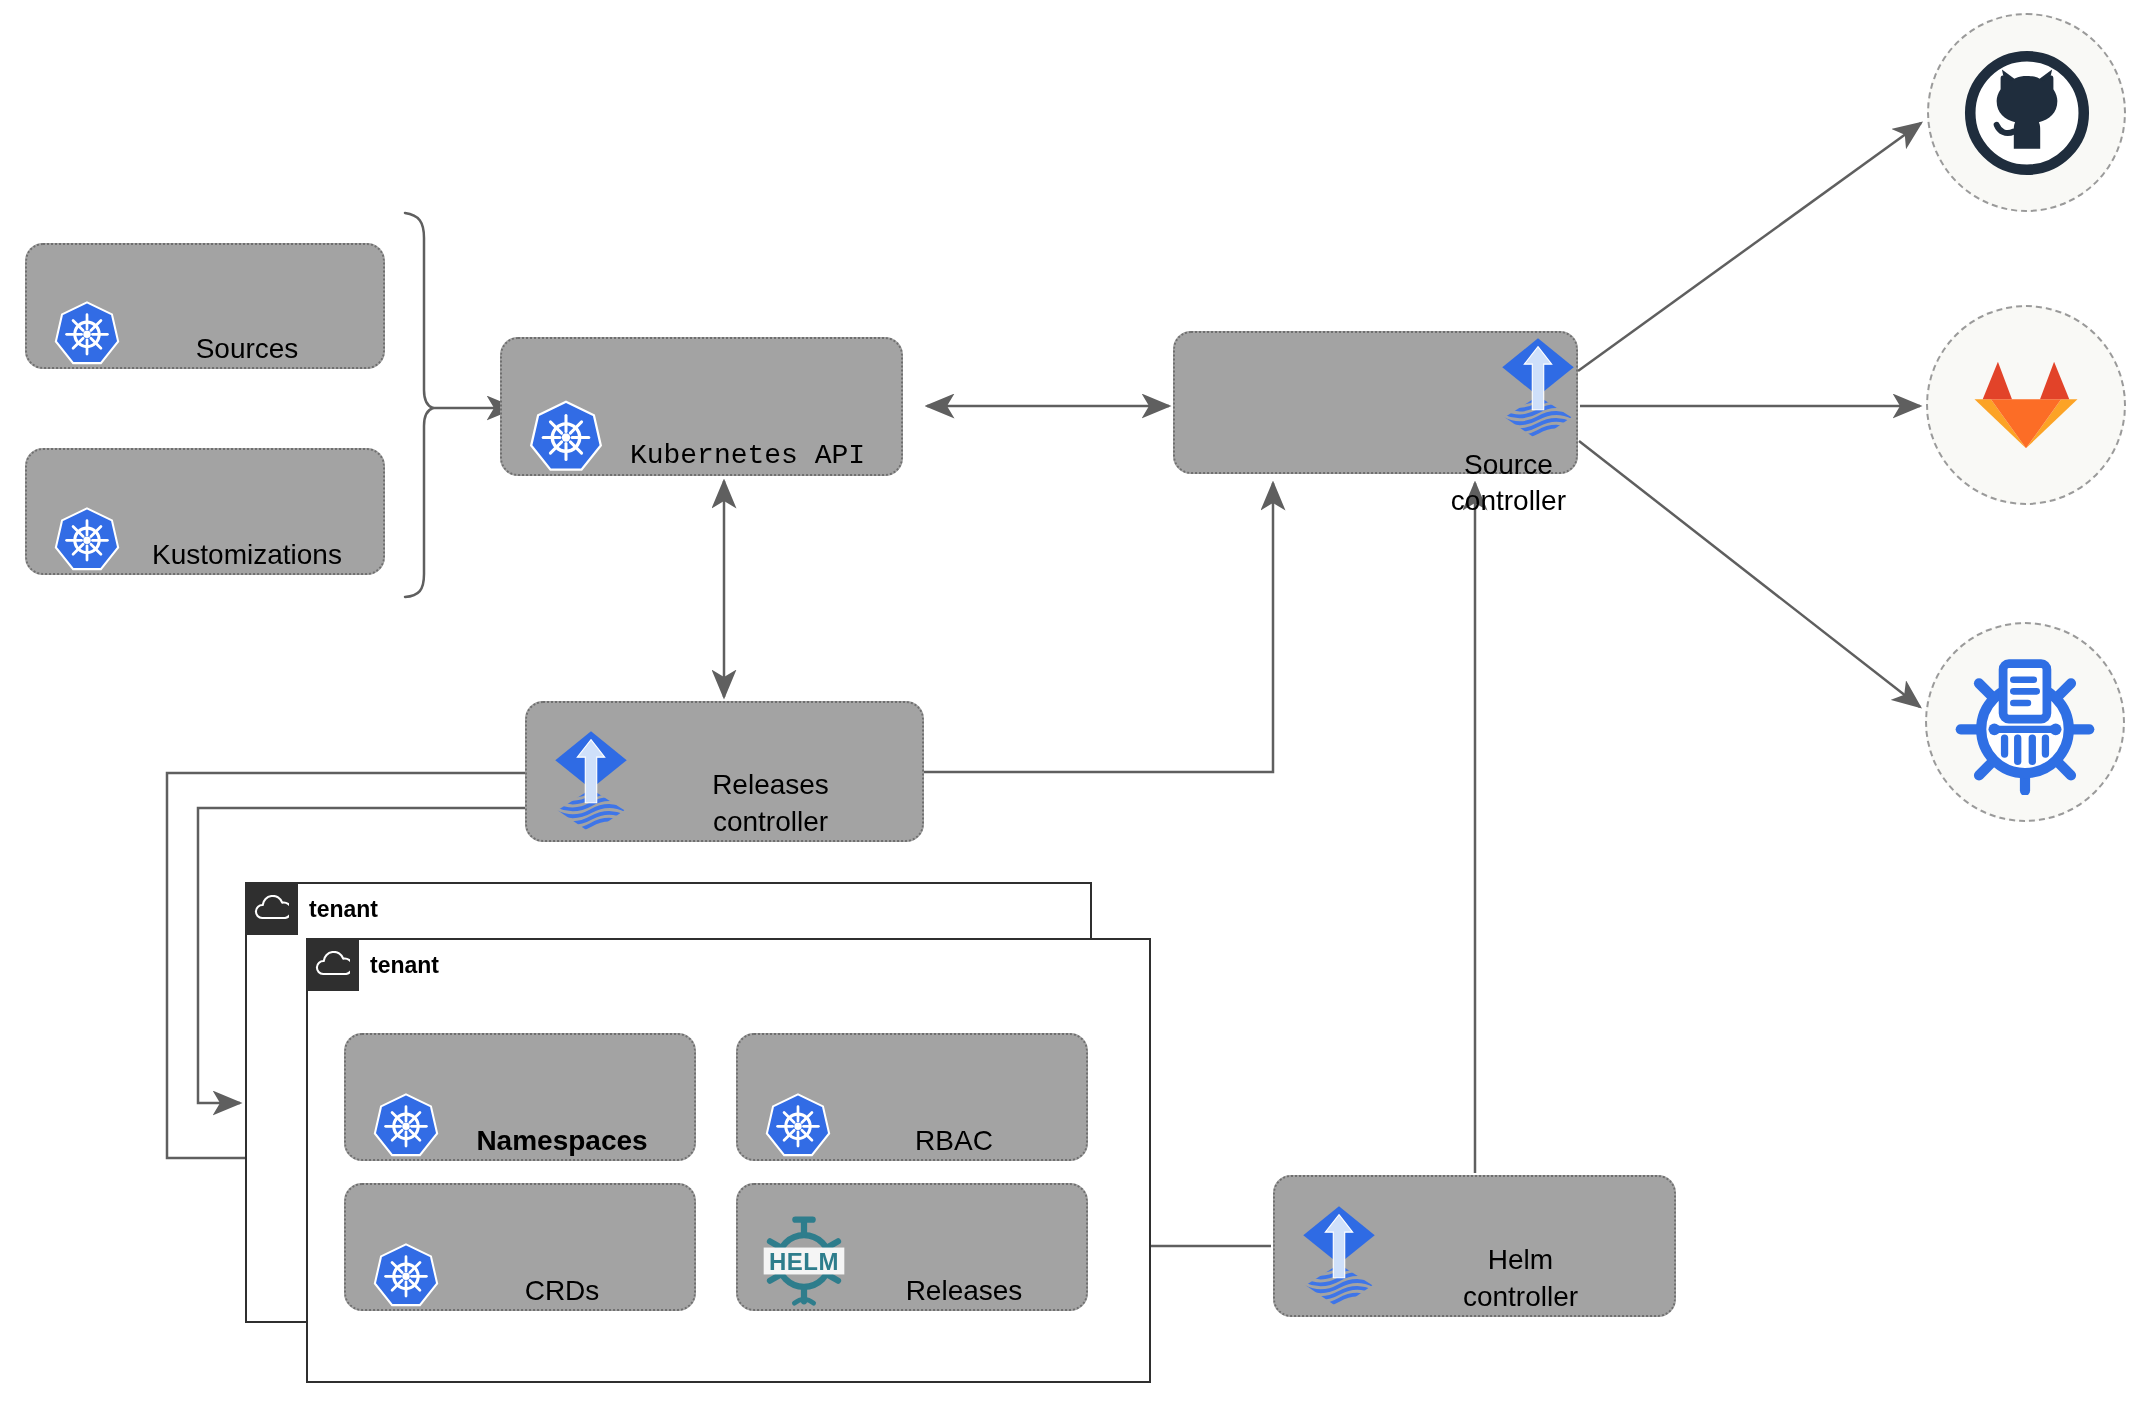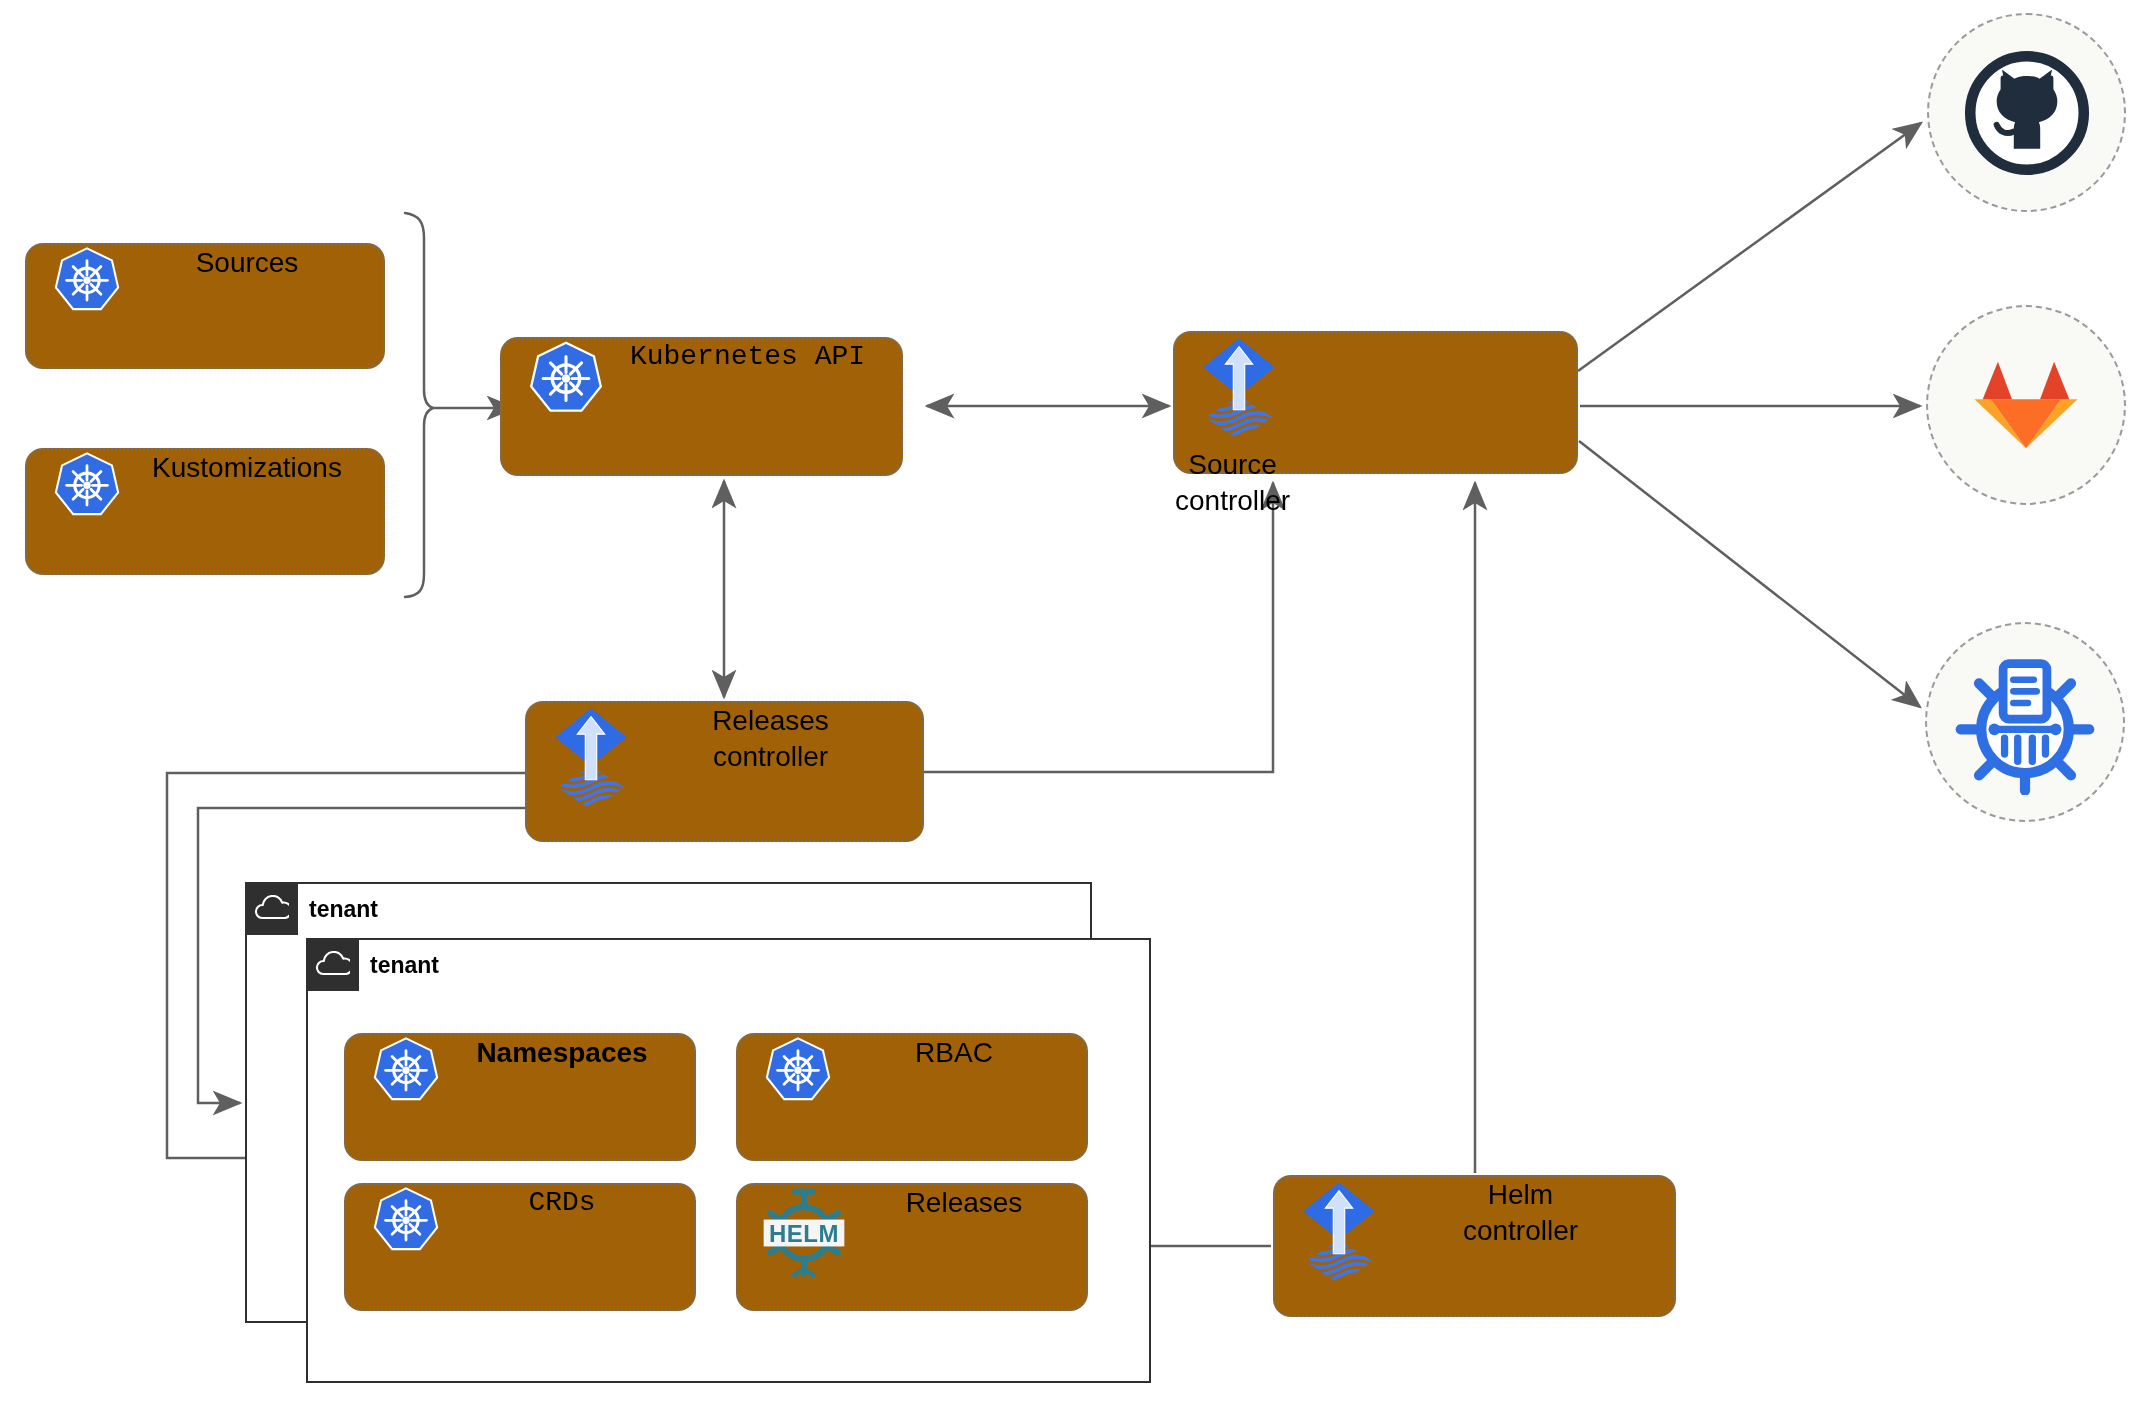--- a/index.html
+++ b/index.html
@@ -1,21 +1,21 @@
 <!DOCTYPE html>
 <html><head>
 <meta charset="utf-8">
 <style>
   html,body{margin:0;padding:0;background:#ffffff;}
   #canvas{position:relative;width:2144px;height:1407px;background:#ffffff;
           font-family:"Liberation Sans","DejaVu Sans",sans-serif;overflow:hidden;}
   #edges{position:absolute;left:0;top:0;width:2144px;height:1407px;}
 
-  .node{position:absolute;background:#a16207;border:2.5px dotted #6f6f6f;
-        border-radius:18px;display:flex;align-items:flex-start;box-sizing:border-box;}
+  .node{position:absolute;background:#a3a3a3;border:2.5px dotted #6f6f6f;
+        border-radius:18px;display:flex;align-items:flex-end;box-sizing:border-box;}
   .node .icon{margin-left:26px;flex:0 0 auto;display:flex;align-items:center;}
   .node .label{flex:1;text-align:center;font-size:28px;color:#000;
                white-space:pre-line;line-height:1.3;padding-right:10px;}
 
   .tenant{position:absolute;background:#ffffff;border:2.5px solid #2f2f2f;box-sizing:border-box;}
   .tenant-tab{position:absolute;width:53px;height:53px;background:#2f2f2f;
               display:flex;align-items:center;justify-content:center;}
   .tenant-label{position:absolute;font-size:23px;color:#000;font-weight:bold;}
 
   .endpoint{position:absolute;border-radius:50%;background:#f9f9f6;
@@ -241,21 +241,21 @@
 
   <div class="node" style="left:736px;top:1033px;width:352px;height:128px;">
     <span class="icon">
       <svg width="68" height="68" viewBox="0 0 100 100">
           <use href="#k8s"></use>
         </svg>
       </span>
     <span class="label">RBAC</span>
   </div>
 
-  <div class="node" style="left:344px;top:1183px;width:352px;height:128px;font-family:Liberation Mono, monospace;">
+  <div class="node" style="left:344px;top:1183px;width:352px;height:128px;">
     <span class="icon">
       <svg width="68" height="68" viewBox="0 0 100 100">
           <use href="#k8s"></use>
         </svg>
       </span>
     <span class="label">CRDs</span>
   </div>
 
   <div class="node" style="left:736px;top:1183px;width:352px;height:128px;">
     <span class="icon" style="margin-left:18px;">

